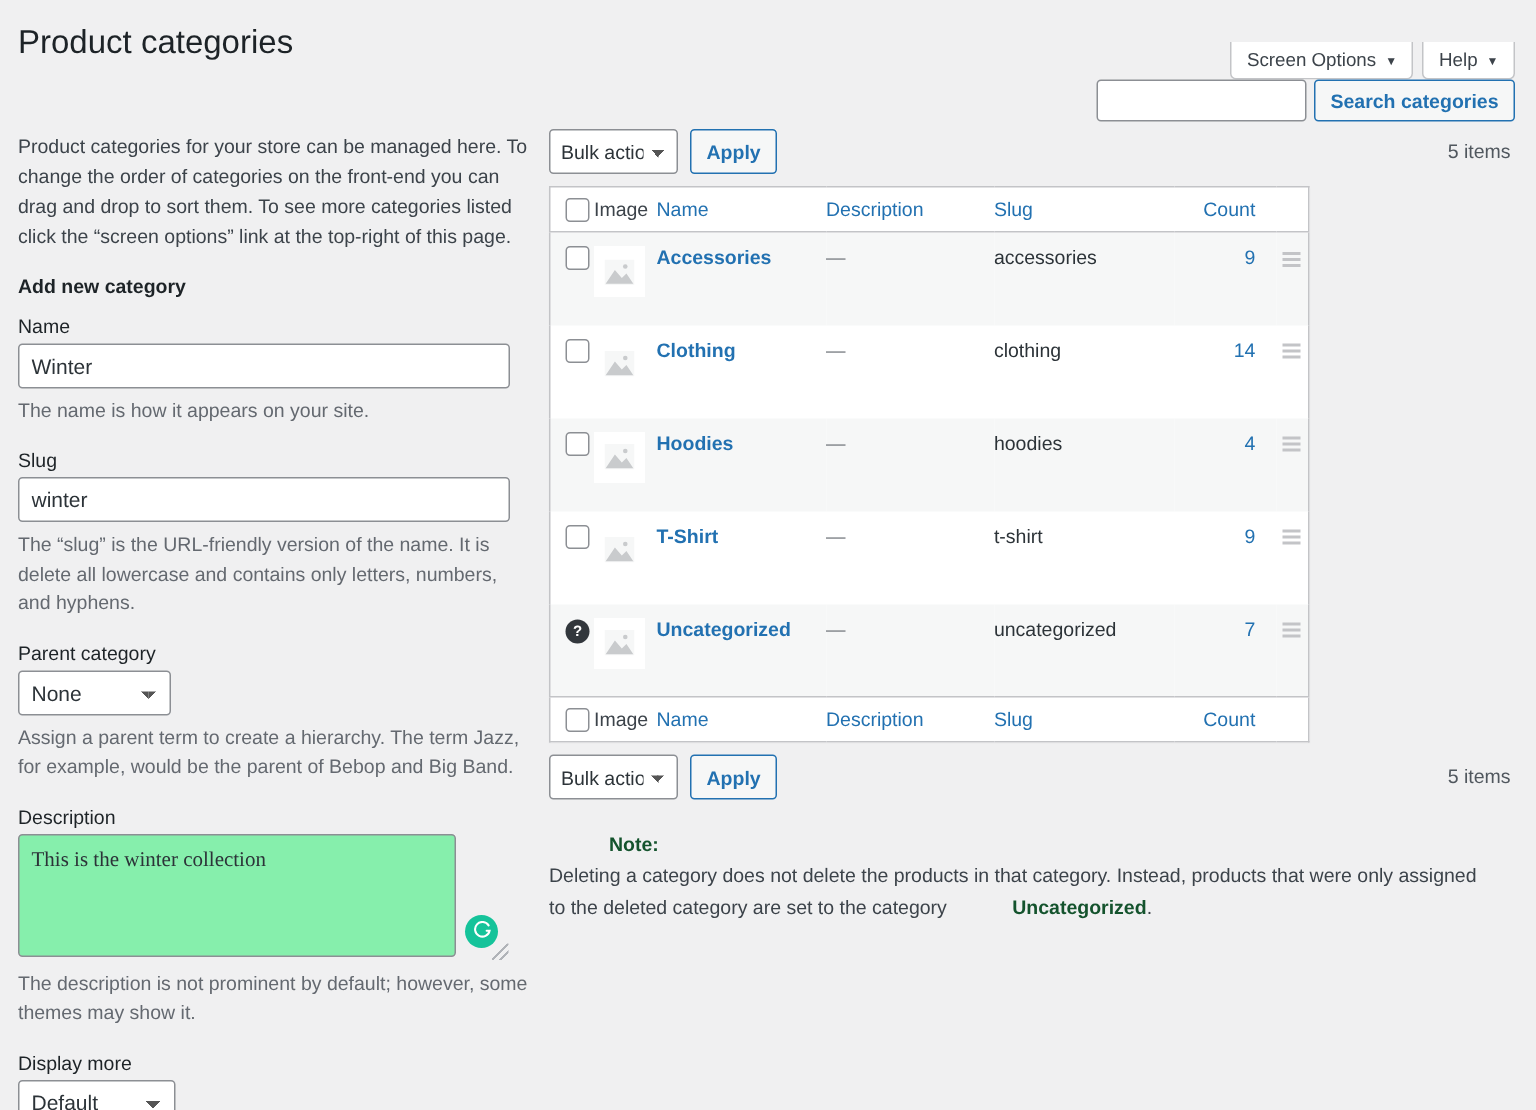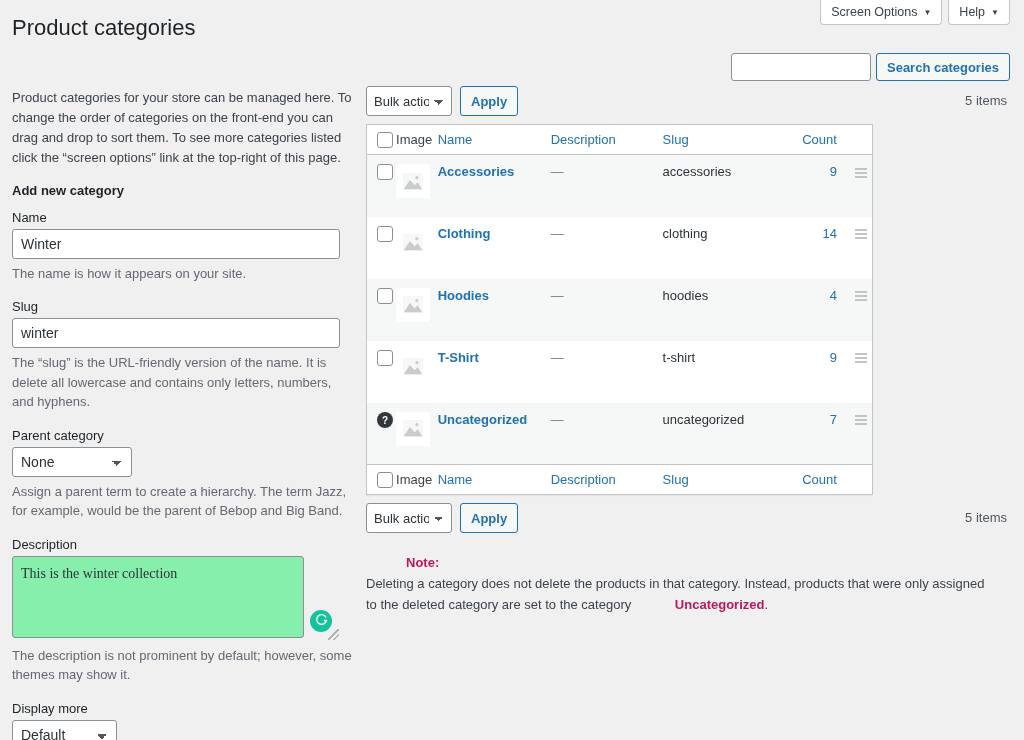--- a/index.html
+++ b/index.html
@@ -21,20 +21,21 @@
     border: 1px solid #c3c4c7;
     border-top: none;
     border-radius: 0 0 4px 4px;
     height: 25px;
     padding: 0 10px;
     font-size: 12.5px;
     color: #3c434a;
     display: flex; align-items: center; gap: 6px;
     cursor: pointer;
     line-height: 1;
+    margin-top: 28px;
   }
   .meta-btn .caret { font-size: 8px; color: #3c434a; transform: translateY(1px); }
 
   
   .page-title {
     position: absolute; left: 12px; top: 14px;
     font-size: 22px; font-weight: normal; color: #1d2327;
     margin: 0; line-height: 1.3;
   }
 
@@ -78,21 +79,21 @@
     height: 30px; border: 1px solid #8c8f94; border-radius: 3px;
     background: #fff; font-family: "Liberation Sans", sans-serif; font-size: 14px;
     color: #2c3338; padding: 0 26px 0 8px;
     appearance: none; -webkit-appearance: none;
     background-image: linear-gradient(45deg, transparent 50%, #555 50%), linear-gradient(135deg, #555 50%, transparent 50%);
     background-position: calc(100% - 14px) 13px, calc(100% - 9px) 13px;
     background-size: 5px 5px, 5px 5px;
     background-repeat: no-repeat;
     cursor: pointer;
   }
-  .sel-parent { width: 120px; }
+  .sel-parent { width: 102px; }
   .sel-display { width: 105px; }
   .desc-wrap { position: relative; width: 328px; }
   .desc-area {
     width: 292px; height: 82px;
     border: 1px solid #8c8f94; border-radius: 3px;
     background: #86efac; padding: 6px 8px;
     font-family: Liberation Serif, serif; font-size: 14px; color: #2c3338;
     resize: none; line-height: 1.5;
   }
   .grammar-badge {
@@ -178,21 +179,21 @@
   .handle {
     display: inline-block; width: 12px; height: 10px; cursor: grab;
     background:
       linear-gradient(#c3c4c7,#c3c4c7) 0 0/12px 2px no-repeat,
       linear-gradient(#c3c4c7,#c3c4c7) 0 4px/12px 2px no-repeat,
       linear-gradient(#c3c4c7,#c3c4c7) 0 8px/12px 2px no-repeat;
     vertical-align: middle;
   }
 
   .note { margin-top: 20px; font-size: 13px; line-height: 1.6; color: #3c434a; width: 620px; }
-  .note b { color: #be185d; padding-left: 40px; }
+  .note b { color: #14532d; padding-left: 40px; }
 </style>
 </head>
 <body>
 
 <div class="wrap">
 
   <div class="screen-meta">
     <div class="meta-btn">
       <span>Screen Options</span>
       <span class="caret">▼</span>

